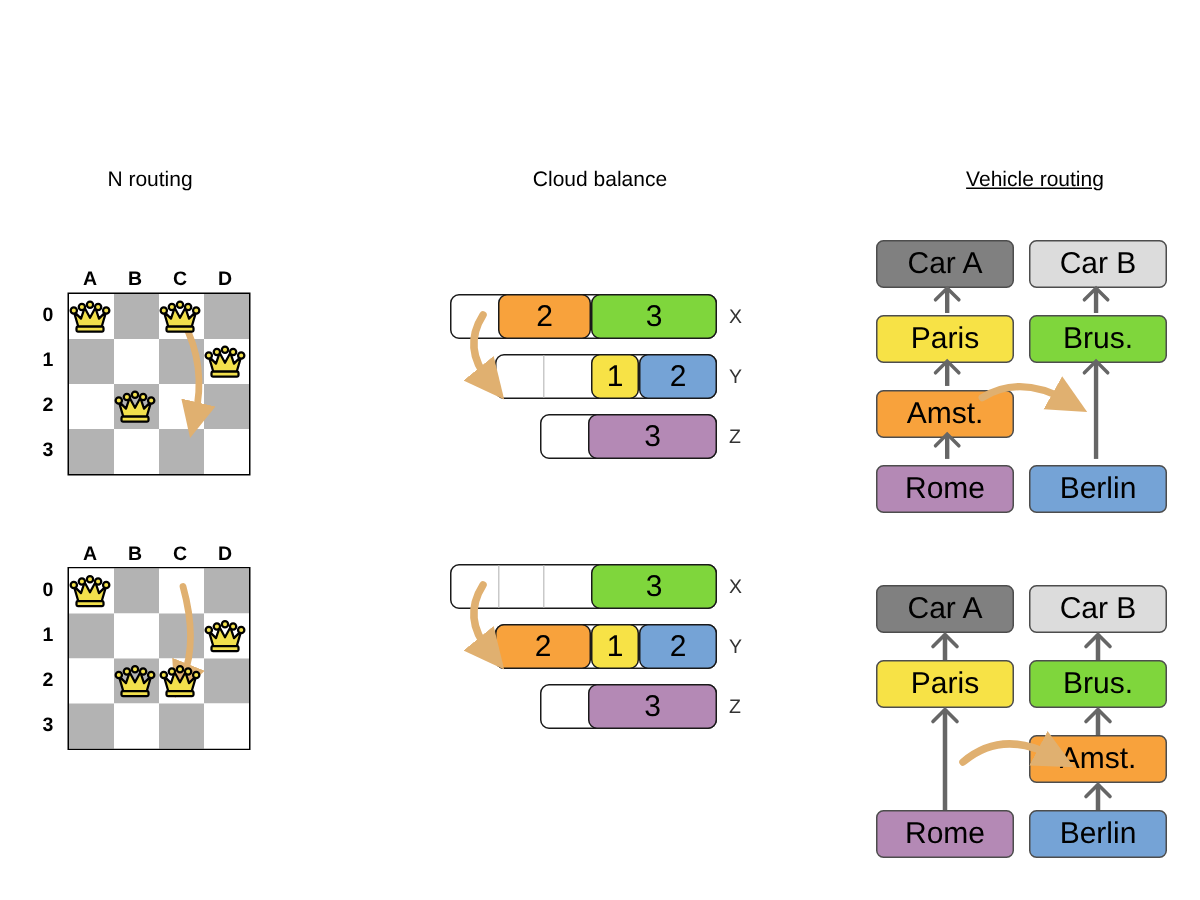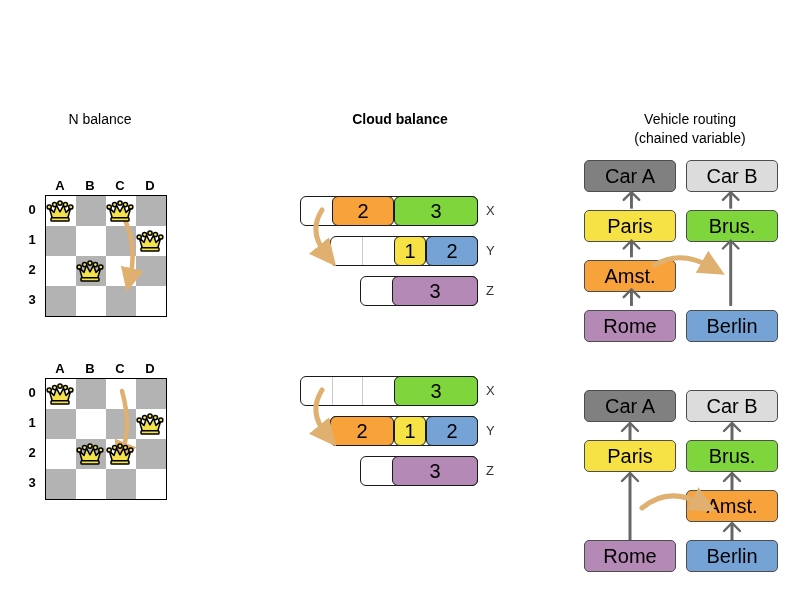--- a/index.html
+++ b/index.html
@@ -16,22 +16,22 @@
     font-size:38px;font-weight:400;letter-spacing:0px;line-height:44px;
   }
   #subtitle{
     position:absolute;left:0;top:70px;width:800px;text-align:center;
     font-size:14px;font-weight:400;
   }
   .col-head{
     position:absolute;text-align:center;font-size:14px;line-height:19px;
   }
   #head-nqueens{left:20px;top:110px;width:160px;}
-  #head-cloud{left:300px;top:110px;width:200px;font-weight:bold;}
-  #head-vrp{left:580px;top:110px;width:220px;}
+  #head-cloud{left:300px;top:110px;width:200px;}
+  #head-vrp{left:580px;top:110px;width:220px;text-decoration:underline;}
 
   
   .board-wrap{position:absolute;}
   .board{
     position:absolute;left:21px;top:17px;width:120px;height:120px;
     border:1px solid #000;box-sizing:content-box;
   }
   .cell{position:absolute;width:30px;height:30px;box-sizing:border-box;}
   .cell.dark{background:#b3b3b3;}
   .cell.light{background:#ffffff;}
@@ -74,25 +74,24 @@
     display:flex;align-items:center;justify-content:center;
     font-size:20px;line-height:22px;color:#000;
   }
 </style>
 </head>
 <body>
 
 <div class="page">
 
 
-  <div class="col-head" id="head-nqueens">N balance</div>
+  <div class="col-head" id="head-nqueens">N routing</div>
   <div class="col-head" id="head-cloud">Cloud balance</div>
   <div class="col-head" id="head-vrp">
     <div>Vehicle routing</div>
-    <div>(chained variable)</div>
   </div>
 
   <div class="board-wrap" id="nq-before" style="left:24px;top:178px;width:165px;height:145px;">
       <div class="file-lbl" style="left:21px;">A</div>
       <div class="file-lbl" style="left:51px;">B</div>
       <div class="file-lbl" style="left:81px;">C</div>
       <div class="file-lbl" style="left:111px;">D</div>
       <div class="rank-lbl" style="top:24px;">0</div>
       <div class="rank-lbl" style="top:54px;">1</div>
       <div class="rank-lbl" style="top:84px;">2</div>

